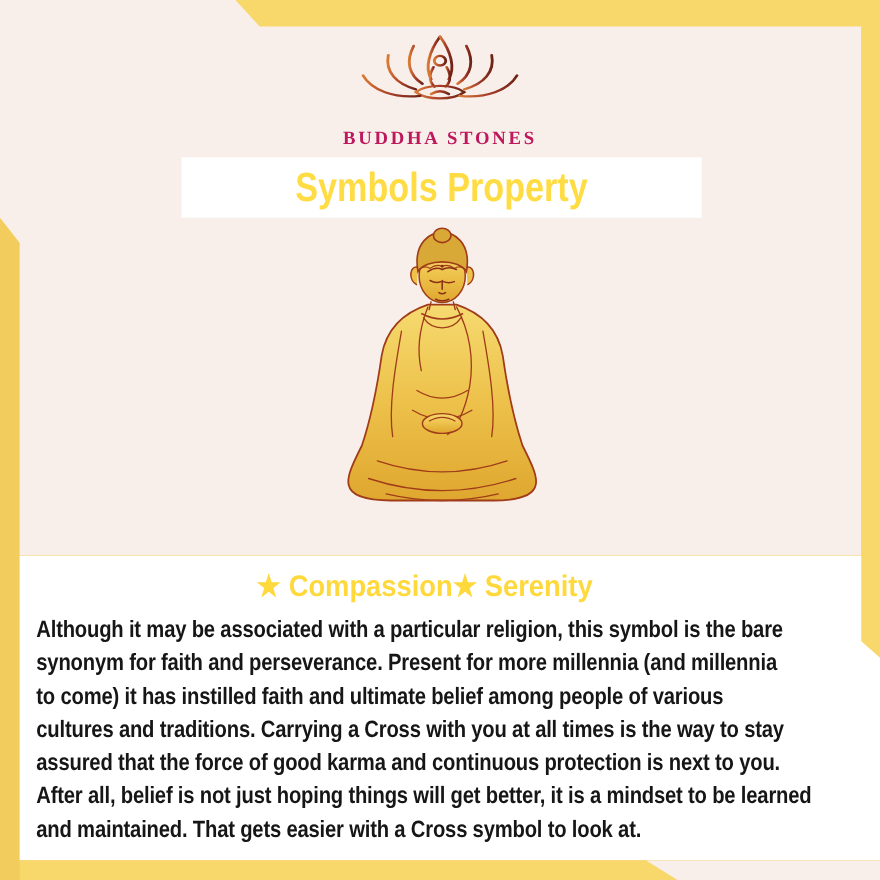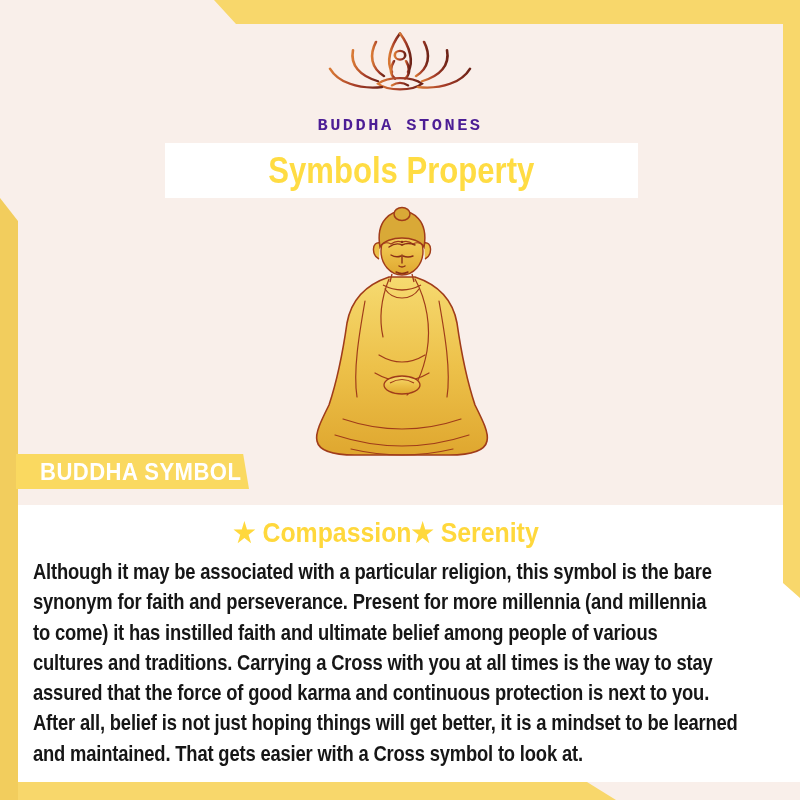--- a/index.html
+++ b/index.html
@@ -29,23 +29,23 @@
   .left-strip{
     position:absolute;inset:0;
     background:linear-gradient(90deg,#F2CD5D 0 45%,#FADB6E 45% 100%);
     clip-path:polygon(0 198px,18px 221px,18px 800px,0 800px);
   }
   
   .logo-wrap{position:absolute;left:320px;top:30px;width:160px;height:84px;}
   .brand-name{
     position:absolute;top:116px;left:0;width:800px;
     text-align:center;
-    font-family:Liberation Mono, monospace;
+    font-family:Liberation Serif, serif;
     font-size:17px;font-weight:600;letter-spacing:2.5px;
-    color:#4c1d95;
+    color:#be185d;
   }
   
   .title-banner{
     position:absolute;left:165px;top:143px;width:473px;height:55px;
     background:#FFFFFF;
     display:flex;align-items:center;justify-content:center;
   }
   .title-banner span{
     display:inline-block;
     font-size:37px;font-weight:700;letter-spacing:0;
@@ -189,23 +189,20 @@
         <path d="M48,214 q59,20 118,0"></path>
         <path d="M40,230 q67,22 134,0"></path>
         <path d="M56,244 q51,12 102,0"></path>
       </g>
 
       <ellipse cx="107" cy="180" rx="18" ry="9" fill="url(#gold)" stroke="#A03C1A" stroke-width="1.3"></ellipse>
       <path d="M95,178 q12,-7 24,0" fill="none" stroke="#A03C1A" stroke-width="1.2"></path>
     </svg>
   </div>
 
-  <div class="label-bar">
-    <span>BUDDHA SYMBOL</span>
-  </div>
 
   <div class="properties-heading">
     <span>★ Compassion★ Serenity</span>
   </div>
 
   <div class="paragraph">
     <div class="line">Although it may be associated with a particular religion, this symbol is the bare</div>
     <div class="line">synonym for faith and perseverance. Present for more millennia (and millennia</div>
     <div class="line">to come) it has instilled faith and ultimate belief among people of various</div>
     <div class="line">cultures and traditions. Carrying a Cross with you at all times is the way to stay</div>

